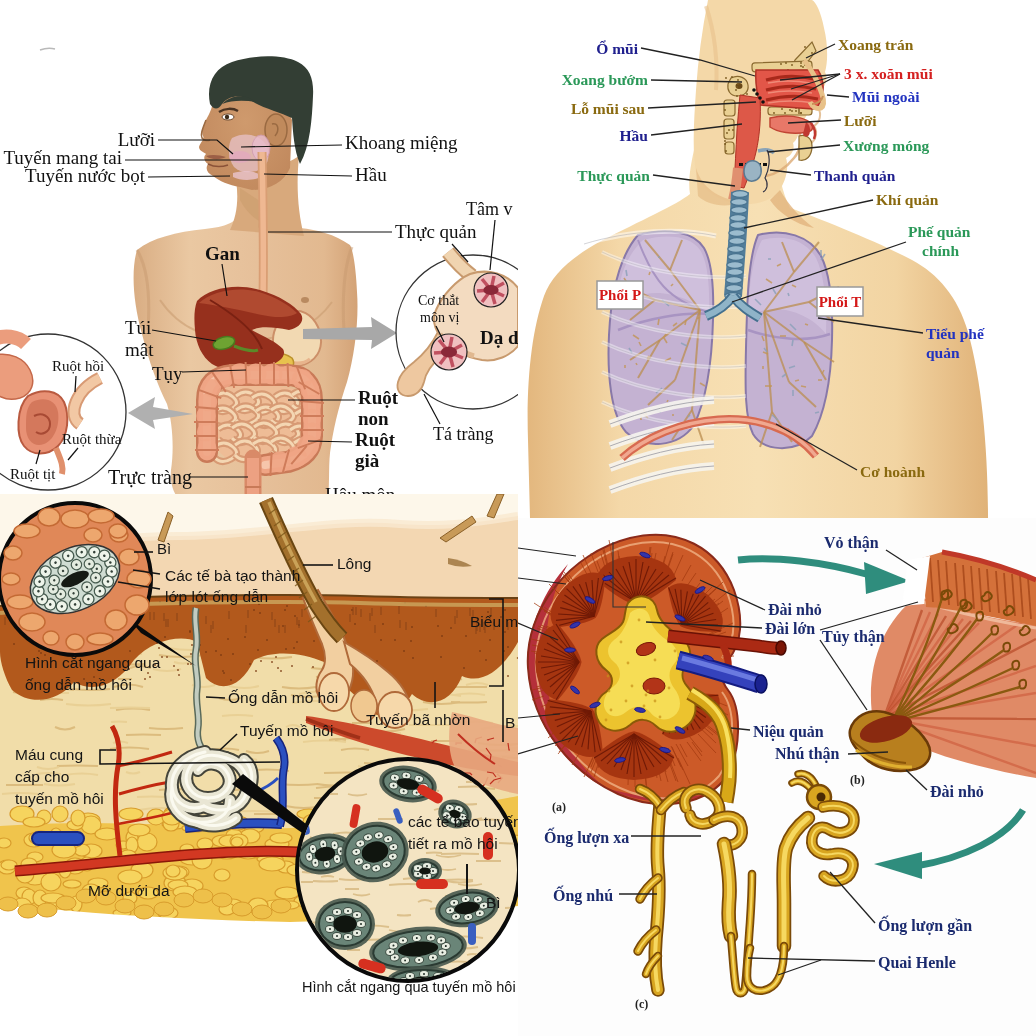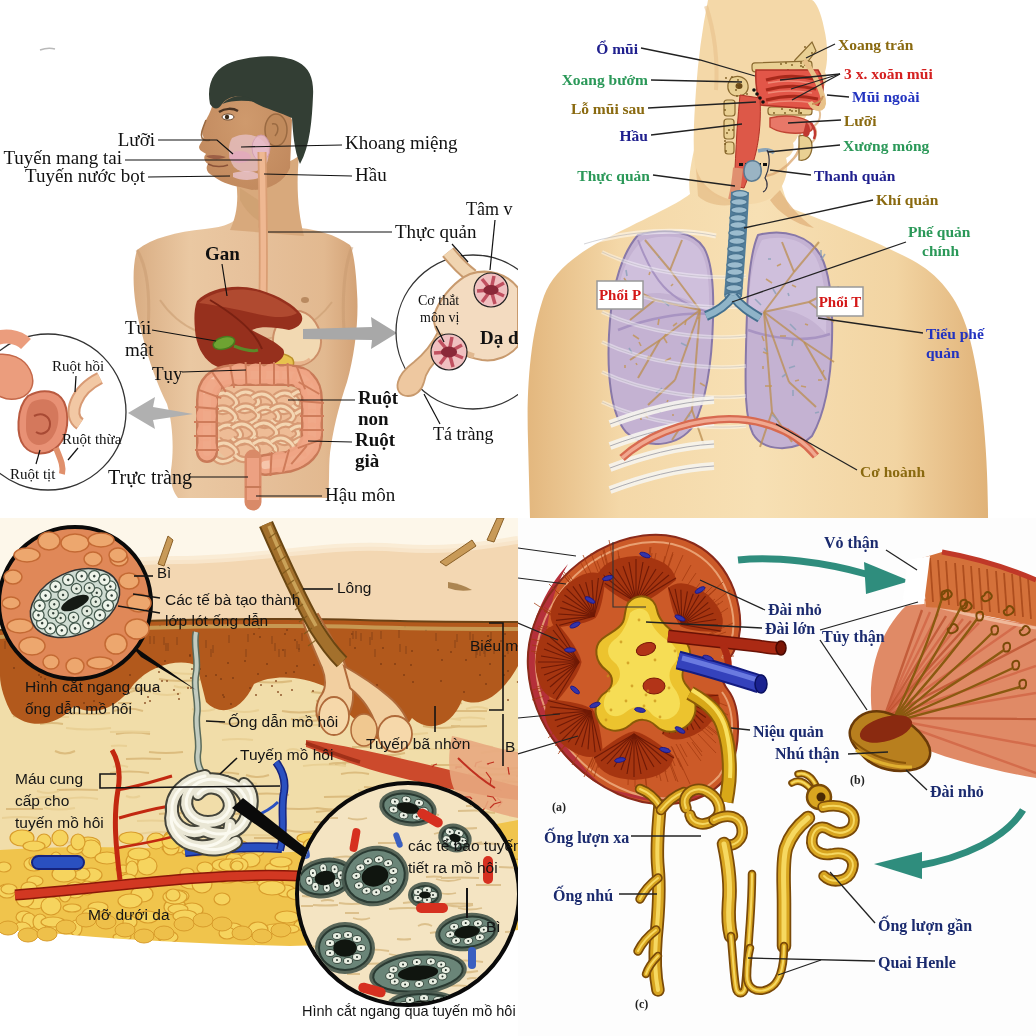--- a/index.html
+++ b/index.html
@@ -555,21 +555,21 @@
         <line x1="355" y1="200" x2="226" y2="228" stroke="#222" stroke-width="1.3"></line>
         <text x="390" y="237" font-family="&quot;Liberation Serif&quot;, serif" font-size="15.5" fill="#2a9858" text-anchor="start" font-weight="bold">Phế quản</text>
         <text x="404" y="256" font-family="&quot;Liberation Serif&quot;, serif" font-size="15.5" fill="#2a9858" text-anchor="start" font-weight="bold">chính</text>
         <line x1="388" y1="242" x2="214" y2="302" stroke="#222" stroke-width="1.3"></line>
         <text x="408" y="339" font-family="&quot;Liberation Serif&quot;, serif" font-size="15.5" fill="#2233c0" text-anchor="start" font-weight="bold">Tiểu phế</text>
         <text x="408" y="358" font-family="&quot;Liberation Serif&quot;, serif" font-size="15.5" fill="#2233c0" text-anchor="start" font-weight="bold">quản</text>
         <line x1="405" y1="333" x2="300" y2="318" stroke="#222" stroke-width="1.3"></line>
         <text x="342" y="477" font-family="&quot;Liberation Serif&quot;, serif" font-size="15.5" fill="#8a6a10" text-anchor="start" font-weight="bold">Cơ hoành</text>
         <line x1="339" y1="470" x2="258" y2="424" stroke="#222" stroke-width="1.3"></line>
       </svg></div>
-  <div class="q" style="left:0;top:518px"><svg width="518" height="518" viewBox="0 0 518 518">
+  <div class="q" style="left:0;top:494px"><svg width="518" height="518" viewBox="0 0 518 518">
         <rect width="518" height="518" fill="#fdf7ea"></rect>
         <path d="M0,62 C60,50 120,42 180,42 C260,42 330,24 400,30 C450,34 490,26 518,22
       L518,160 L0,160 Z" fill="#f3d7b2"></path>
         <path d="M0,62 C60,50 120,42 180,42 C260,42 330,24 400,30 C450,34 490,26 518,22" fill="none" stroke="#f9e9cf" stroke-width="8" opacity="0.8"></path>
         <rect x="0" y="140" width="518" height="260" fill="#f1dda9"></rect>
         <path d="M331,155 q12,-3 23,0" fill="none" stroke="#e9d095" stroke-width="2"></path>
         <path d="M351,324 q8,-1 17,0" fill="none" stroke="#dcbc7e" stroke-width="2"></path>
         <path d="M113,249 q7,-3 15,0" fill="none" stroke="#e9d095" stroke-width="2"></path>
         <path d="M282,193 q17,3 34,0" fill="none" stroke="#dcbc7e" stroke-width="2"></path>
         <path d="M417,286 q13,-3 26,0" fill="none" stroke="#e9d095" stroke-width="2"></path>

